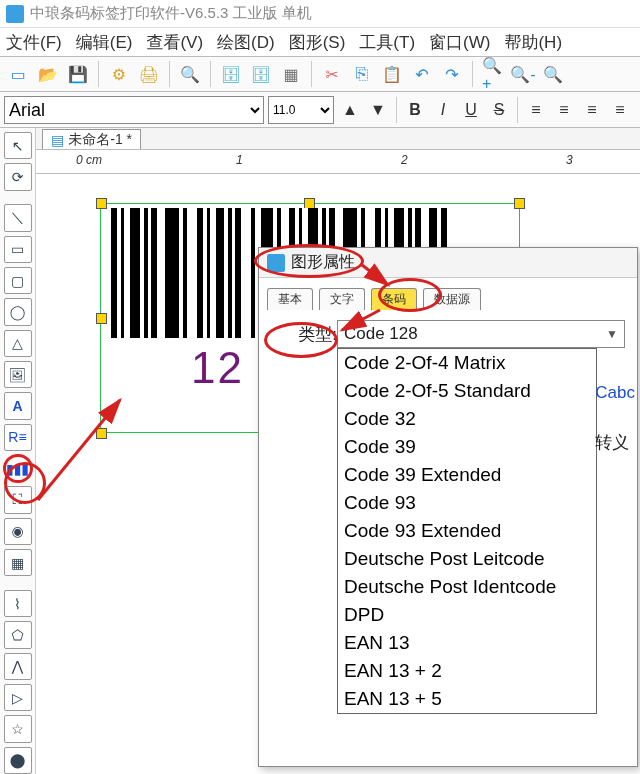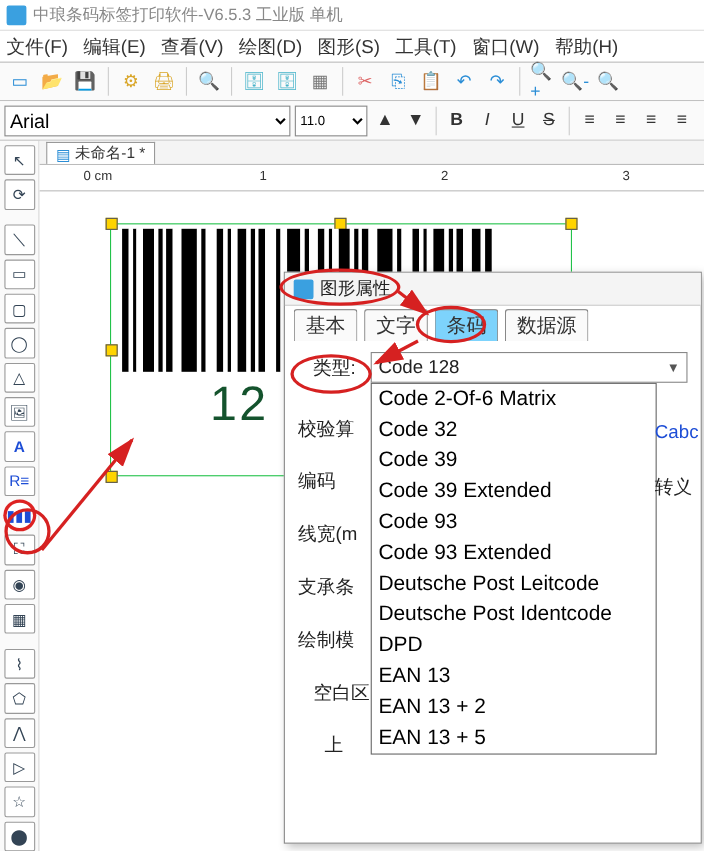--- a/index.html
+++ b/index.html
@@ -16,37 +16,37 @@
   select.size-sel { width:66px; height:28px; font-size:12px; border:1px solid #888; background:#fff; }
   .fmt-btn { width:24px; height:24px; display:flex; align-items:center; justify-content:center; font-size:16px; }
   .body { display:flex; height:calc(774px - 28px - 28px - 36px - 36px); position:relative; }
   .tooldock { width:36px; background:#fafafa; border-right:1px solid #ccc; display:flex; flex-direction:column; align-items:center; padding-top:4px; gap:4px; }
   .dock-icon { width:28px; height:28px; border:1px solid #999; border-radius:2px; display:flex; align-items:center; justify-content:center; font-size:14px; color:#345; background:#fff; }
   .dock-icon.sel { border:2px solid #d22; border-radius:50%; box-shadow:0 0 0 1px #d22; }
   .main { flex:1; position:relative; background:#fff; }
   .tabstrip { height:22px; border-bottom:1px solid #bbb; display:flex; align-items:flex-end; padding-left:6px; background:#f4f4f4;}
   .doc-tab { height:20px; border:1px solid #999; border-bottom:none; background:#fff; padding:0 8px; font-size:14px; display:flex; align-items:center; gap:4px;}
   .ruler { height:24px; border-bottom:1px solid #bbb; background:#fff; position:relative; font-size:12px; color:#333; }
-  .ruler span { position:absolute; top:3px; }
+  .ruler span { position:absolute; top:3px;font-style:italic; }
   .label-outline { position:absolute; left:64px; top:75px; width:420px; height:230px; border:1px solid #22c24a; }
   .handle { width:11px; height:11px; background:#ffd400; border:1px solid #555; position:absolute; }
   .barcode { position:absolute; left:75px; top:80px; width:410px; height:130px; display:flex; }
   .bc-bar { background:#000; height:100%; }
   .bc-sp  { background:#fff; height:100%; }
-  .barcode-num { position:absolute; left:155px; top:215px; font-size:44px; color:#14532d; letter-spacing:2px; font-family:Arial, sans-serif; }
+  .barcode-num { position:absolute; left:155px; top:215px; font-size:44px; color:#701a75; letter-spacing:2px; font-family:Arial, sans-serif; }
   
   .dialog { position:absolute; left:258px; top:247px; width:380px; height:520px; background:#fff; border:1px solid #888; box-shadow:3px 3px 8px rgba(0,0,0,.25); }
   .dlg-title { height:30px; background:#f4f4f4; display:flex; align-items:center; padding:0 8px; font-size:16px; color:#222; border-bottom:1px solid #ccc; }
   .dlg-title-icon { width:18px; height:18px; background:#3aa0e0; margin-right:6px; border-radius:2px; }
   .dlg-tabs { height:32px; display:flex; align-items:flex-end; gap:6px; padding:4px 8px 0; }
-  .dlg-tab { border:1px solid #888; border-bottom:none; padding:2px 10px; font-size:18px; background:#fafafa; border-radius:3px 3px 0 0;}
-  .dlg-tab.active { background:#7dd3fc; font-weight:500; }
+  .dlg-tab { border:1px solid #888; border-bottom:none; padding:2px 10px; font-size:12px; background:#fafafa; border-radius:3px 3px 0 0;}
+  .dlg-tab.active { background:#fde047; font-weight:500; }
   .dlg-body { padding:10px 12px; position:relative; font-size:17px; color:#222; }
   .row { display:flex; align-items:center; margin-bottom:18px; }
-  .row label { width:66px; text-align:center; }
+  .row label { width:66px; text-align:right; }
   .type-sel { flex:1; height:28px; border:1px solid #888; padding:0 6px; position:relative; background:#fff; font-size:17px; display:flex; align-items:center; justify-content:space-between; }
   .type-sel .arrow { font-size:12px; color:#555; }
   .dropdown { border:1px solid #666; background:#fff; max-height:410px; overflow:hidden; font-size:19px; color:#000; }
   .dropdown div { padding:2px 6px; line-height:24px; white-space:nowrap; }
   .side-labels { position:absolute; right:2px; top:135px; font-size:17px; color:#1d4dd6; }
   
   .red-ellipse { position:absolute; border:3px solid #d62121; border-radius:50%; pointer-events:none; }
   svg.arrow-svg { position:absolute; pointer-events:none; }
 </style>
 </head>
@@ -239,32 +239,24 @@
   </div>
   <div class="dlg-body">
     <div class="row">
       <label><span>类型</span>:</label>
       <div class="type-sel">
         <span>Code 128</span>
         <span class="arrow">▼</span>
       </div>
     </div>
 
-    <div style="position:absolute; left:12px; top:56px; line-height:48px;">
-      <div>校验算</div>
-      <div>编码</div>
-      <div>线宽(m</div>
-      <div>支承条</div>
-      <div>绘制模</div>
-      <div style="padding-left:14px">空白区</div>
-      <div style="padding-left:24px">上</div>
-    </div>
 
     <div class="dropdown" style="position:absolute; left:78px; top:38px; width:260px;">
-    <div>Code 2-Of-6 Matrix</div>
+    <div>Code 2-Of-4 Matrix</div>
+        <div>Code 2-Of-5 Standard</div>
         <div>Code 32</div>
         <div>Code 39</div>
         <div>Code 39 Extended</div>
         <div>Code 93</div>
         <div>Code 93 Extended</div>
         <div>Deutsche Post Leitcode</div>
         <div>Deutsche Post Identcode</div>
         <div>DPD</div>
         <div>EAN 13</div>
         <div>EAN 13 + 2</div>

